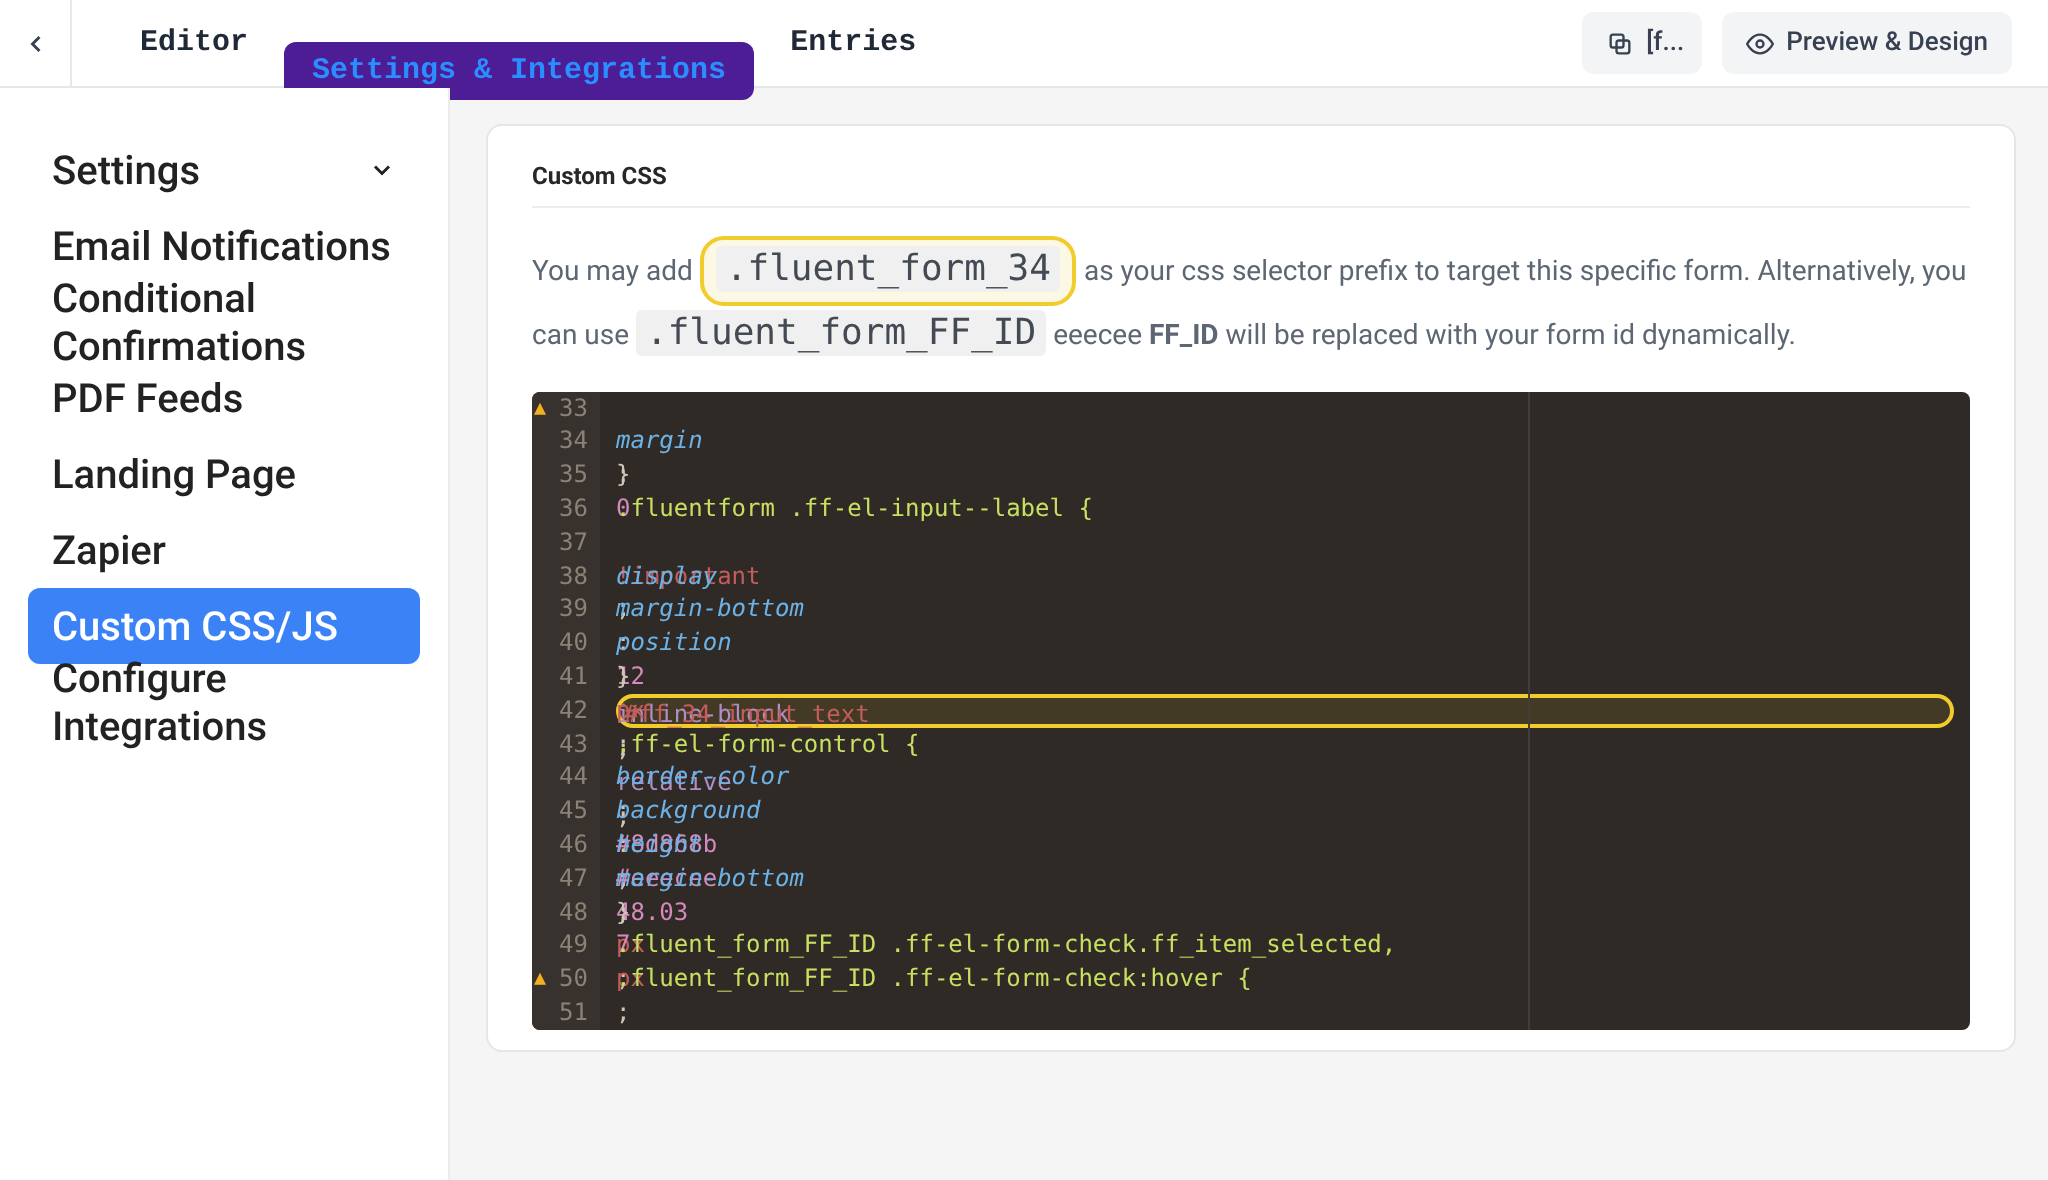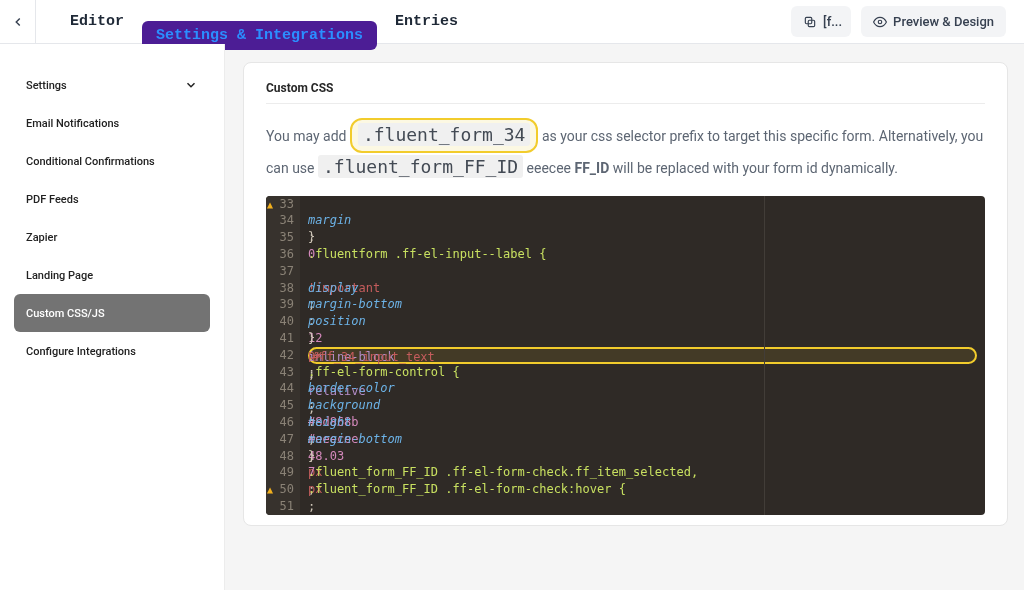--- a/index.html
+++ b/index.html
@@ -110,27 +110,27 @@
     border-right: 1px solid #ececec;
     padding: 22px 14px 0 14px;
   }
   .side-item {
     display: flex;
     align-items: center;
     justify-content: space-between;
     height: 38px;
     padding: 0 12px;
     border-radius: 6px;
-    font-size: 11px;
+    font-size: 20px;
     color: #222;
     cursor: pointer;
     font-weight: 500;
   }
   .side-item.active {
-    background: #737373;
+    background: #3b82f6;
     color: #fff;
   }
   .side-item svg { width: 14px; height: 14px; }
 
   
   .content {
     flex: 1;
     padding: 18px 16px 18px 18px;
     overflow: auto;
   }
@@ -292,24 +292,24 @@
     <div class="side-item">
       <span>Email Notifications</span>
     </div>
     <div class="side-item">
       <span>Conditional Confirmations</span>
     </div>
     <div class="side-item">
       <span>PDF Feeds</span>
     </div>
     <div class="side-item">
+      <span>Landing Page</span>
+    </div>
+    <div class="side-item">
       <span>Zapier</span>
-    </div>
-    <div class="side-item">
-      <span>Landing Page</span>
     </div>
     <div class="side-item active">
       <span>Custom CSS/JS</span>
     </div>
     <div class="side-item">
       <span>Configure Integrations</span>
     </div>
   </div>
 
   <div class="content">

